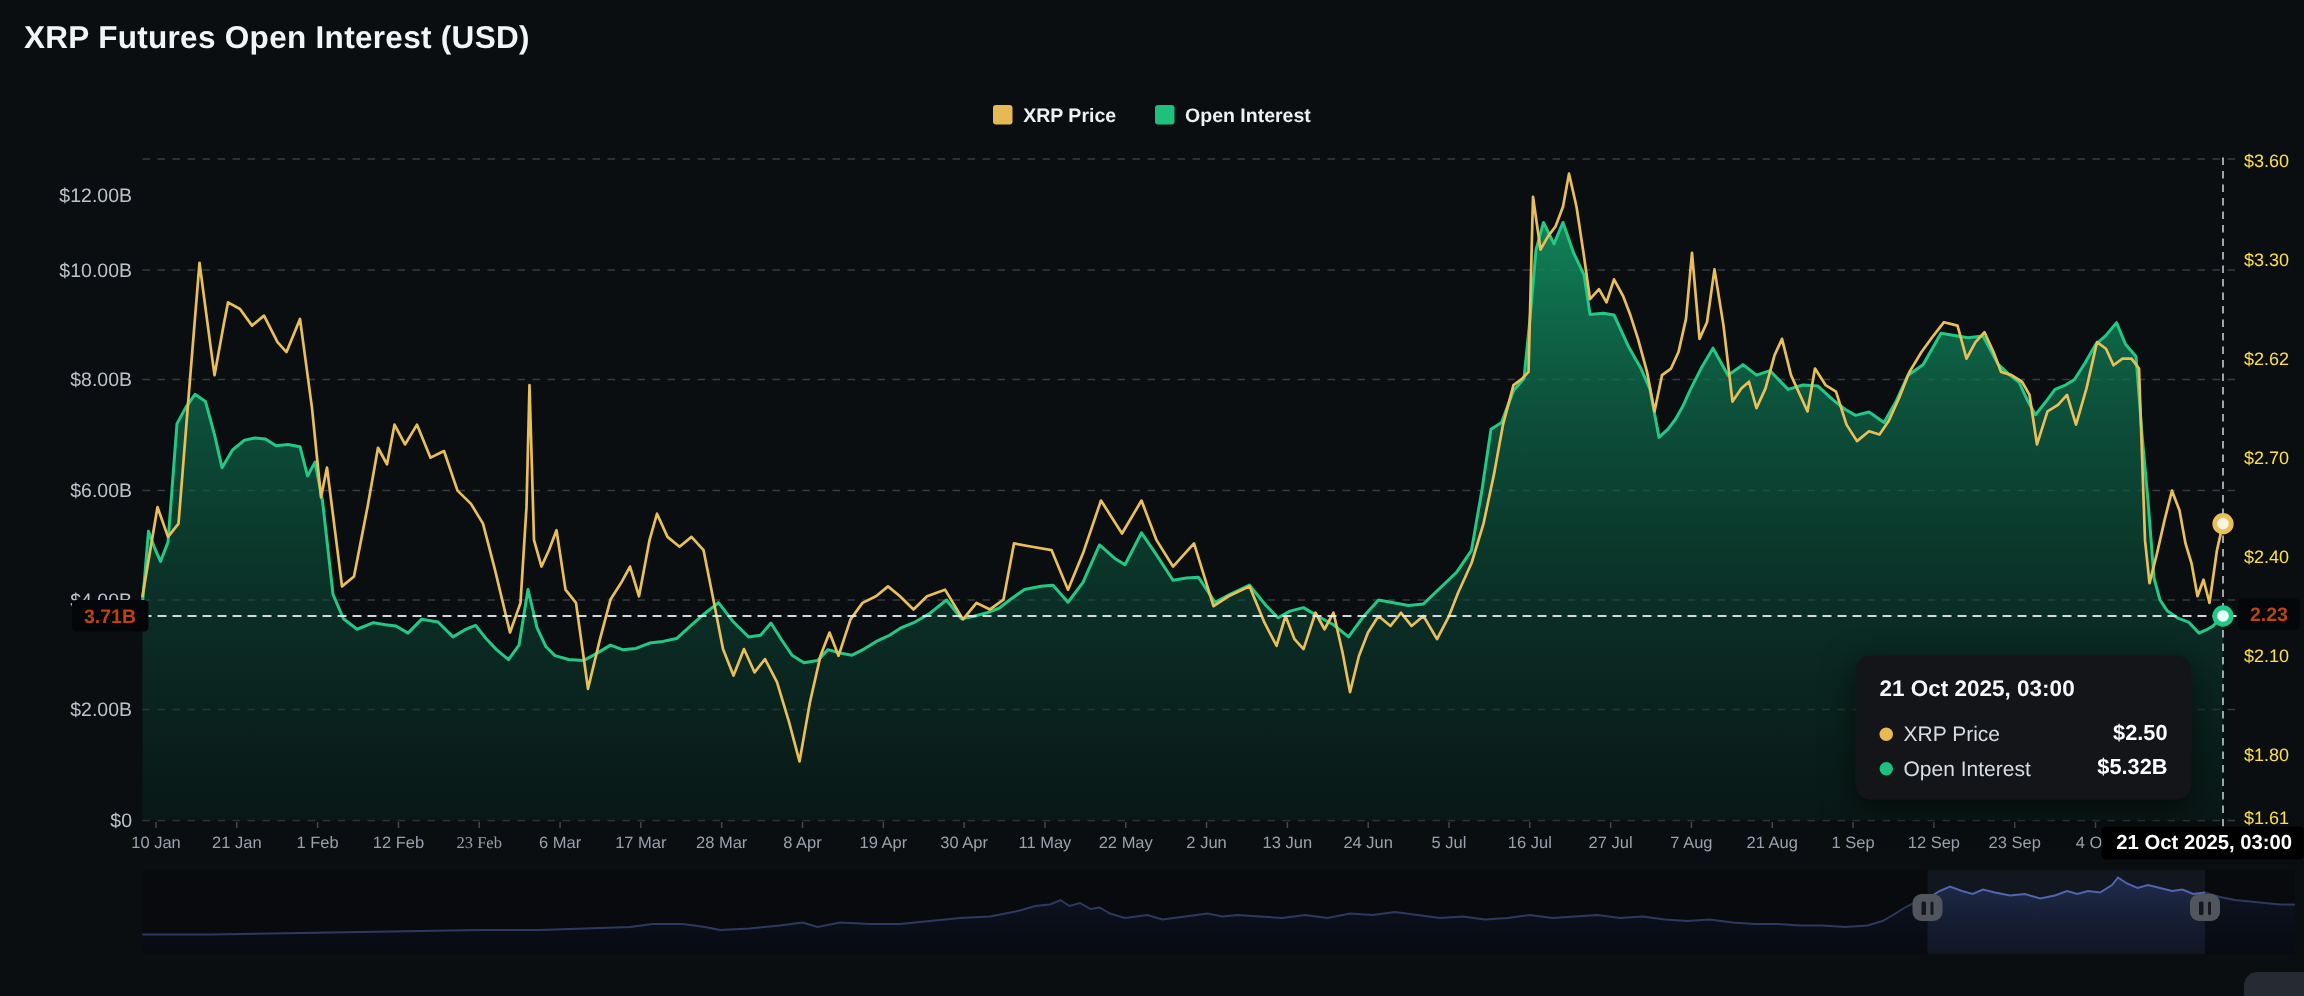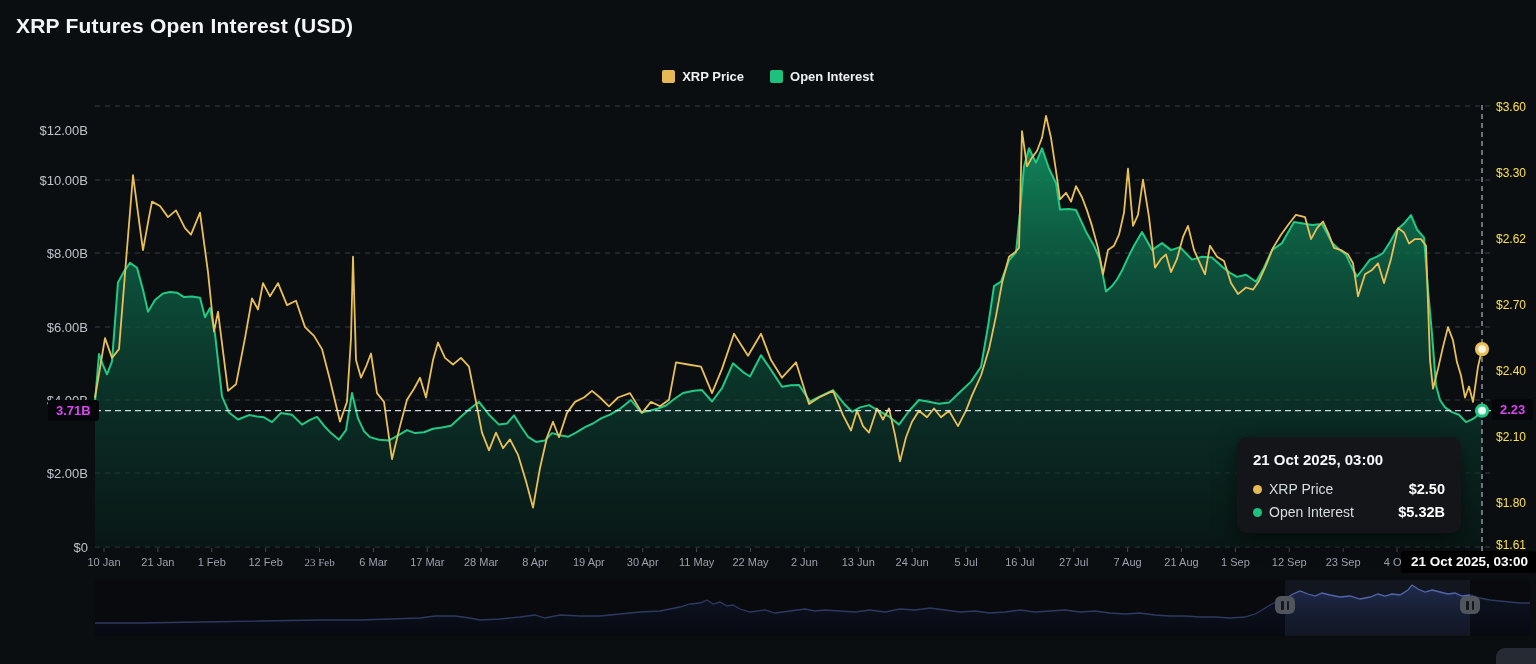--- a/index.html
+++ b/index.html
@@ -6,21 +6,21 @@
   .stage{position:relative;width:1536px;height:664px;background:#0b0e11;overflow:hidden;
          font-family:"Liberation Sans", sans-serif;color:#eaecef;}
   .title{position:absolute;left:16px;top:14px;font-size:21px;font-weight:700;color:#f2f4f7;letter-spacing:.2px;}
   .legend{position:absolute;left:0;top:69px;width:100%;display:flex;justify-content:center;gap:26px;}
   .legend-item{display:flex;align-items:center;gap:7px;font-size:13px;font-weight:600;color:#eef0f3;cursor:pointer;}
   .swatch{width:13px;height:13px;border-radius:2px;display:inline-block;}
   svg.chart{position:absolute;left:0;top:0;}
   .ylab{position:absolute;width:88px;text-align:right;font-size:13px;color:#bdc2cb;transform:translateY(-50%);}
   .yrlab{position:absolute;left:1496px;font-size:12px;color:#fde047;transform:translateY(-50%);}
   .xlab{position:absolute;top:556px;font-size:11px;color:#9ba1ac;transform:translateX(-50%);white-space:nowrap;}
-  .badge{position:absolute;background:#04060a;color:#d946ef;font-size:13px;font-weight:700;
+  .badge{position:absolute;background:#04060a;color:#c2410c;font-size:13px;font-weight:700;
          line-height:21px;height:21px;padding:0 8px;border-radius:3px;white-space:nowrap;}
   .badge-left{left:48px;top:400px;}
   .badge-right{left:1492px;top:399px;}
   .xbadge{position:absolute;right:0;top:551px;background:#000;color:#fff;font-size:13.5px;font-weight:700;
           padding:3px 8px 4px 10px;border-radius:3px;white-space:nowrap;}
   .tooltip{position:absolute;left:1237px;top:437px;width:224px;box-sizing:border-box;background:rgba(19,21,26,.98);
            border-radius:10px;padding:14px 16px 13px;box-shadow:0 6px 22px rgba(0,0,0,.55);}
   .tt-title{font-size:15px;font-weight:700;color:#f5f7fa;margin-bottom:13px;}
   .tt-row{display:flex;align-items:center;gap:7px;margin-top:7px;font-size:14px;color:#d8dce3;}
   .tt-dot{width:9px;height:9px;border-radius:50%;flex:0 0 auto;}

